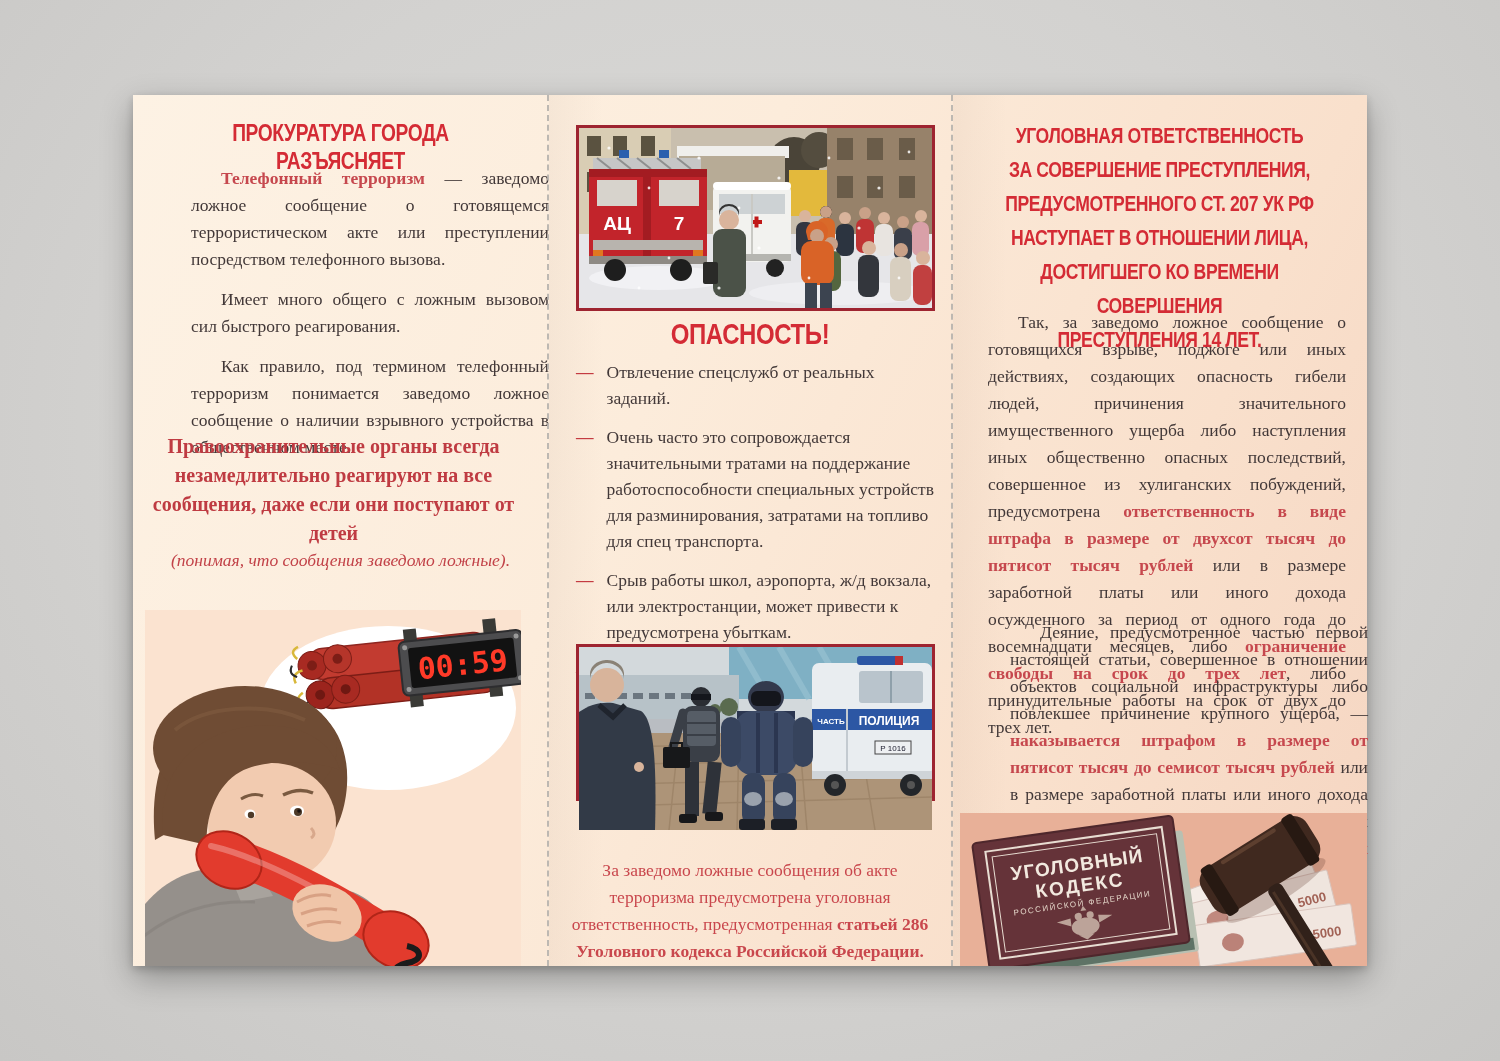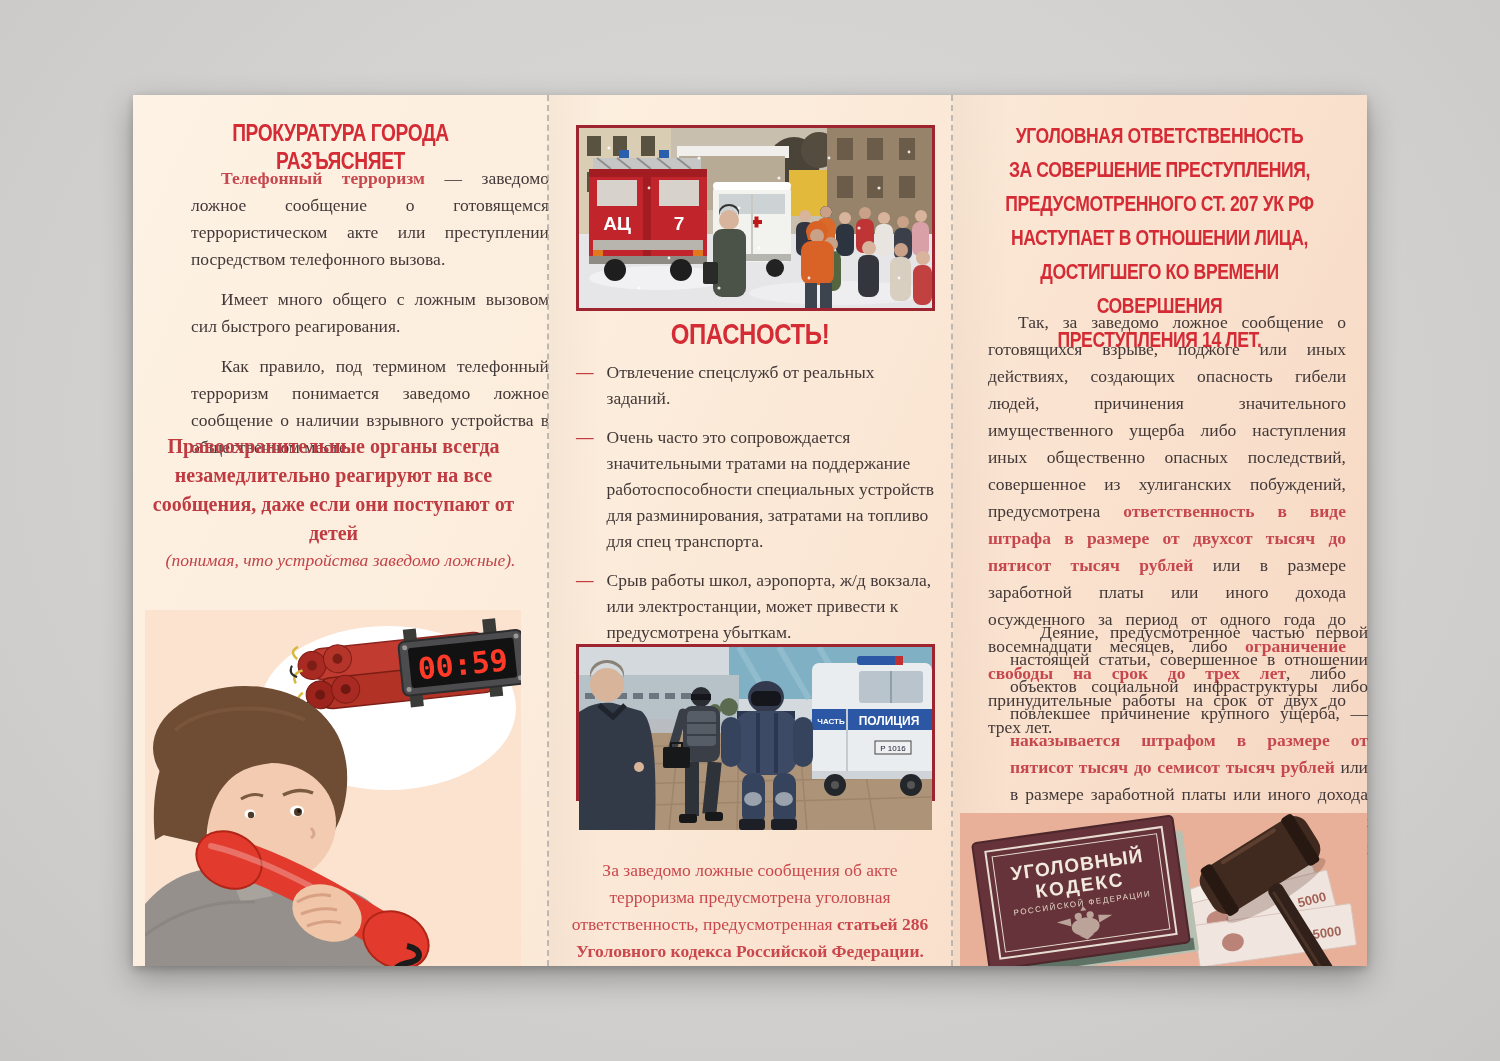--- a/index.html
+++ b/index.html
@@ -57,21 +57,21 @@
 
   <div class="abs condensed left-title">ПРОКУРАТУРА ГОРОДА РАЗЪЯСНЯЕТ</div>
 
   <div class="abs body-text" style="left:30px;top:70px;width:358px;">
     <p><span class="red-bold">Телефонный терроризм</span><span> — заведомо ложное сообщение о готовящемся террористическом акте или преступлении посредством телефонного вызова.</span></p>
     <p>Имеет много общего с ложным вызовом сил быстрого реагирования.</p>
     <p>Как правило, под термином телефонный терроризм понимается заведомо ложное сообщение о наличии взрывного устройства в общественном месте.</p>
   </div>
 
   <div class="abs callout">Правоохранительные органы всегда незамедлительно реагируют на все сообщения, даже если они  поступают от детей</div>
-  <div class="abs note">(понимая, что устройства заведомо ложные).</div>
+  <div class="abs note">(понимая, что сообщения заведомо ложные).</div>
 
   <div class="photo-plain" style="left:12px;top:515px;width:376px;height:356px;">
     <svg width="376" height="356" viewBox="0 0 376 356">
       <rect x="0" y="0" width="376" height="356" fill="#fbe3d0"></rect>
 
       <ellipse cx="243" cy="98" rx="128" ry="82" fill="#ffffff"></ellipse>
       <circle cx="152" cy="192" r="13" fill="#ffffff"></circle>
       <circle cx="130" cy="217" r="7" fill="#ffffff"></circle>
 
       <g transform="translate(142,28) rotate(-6)">

